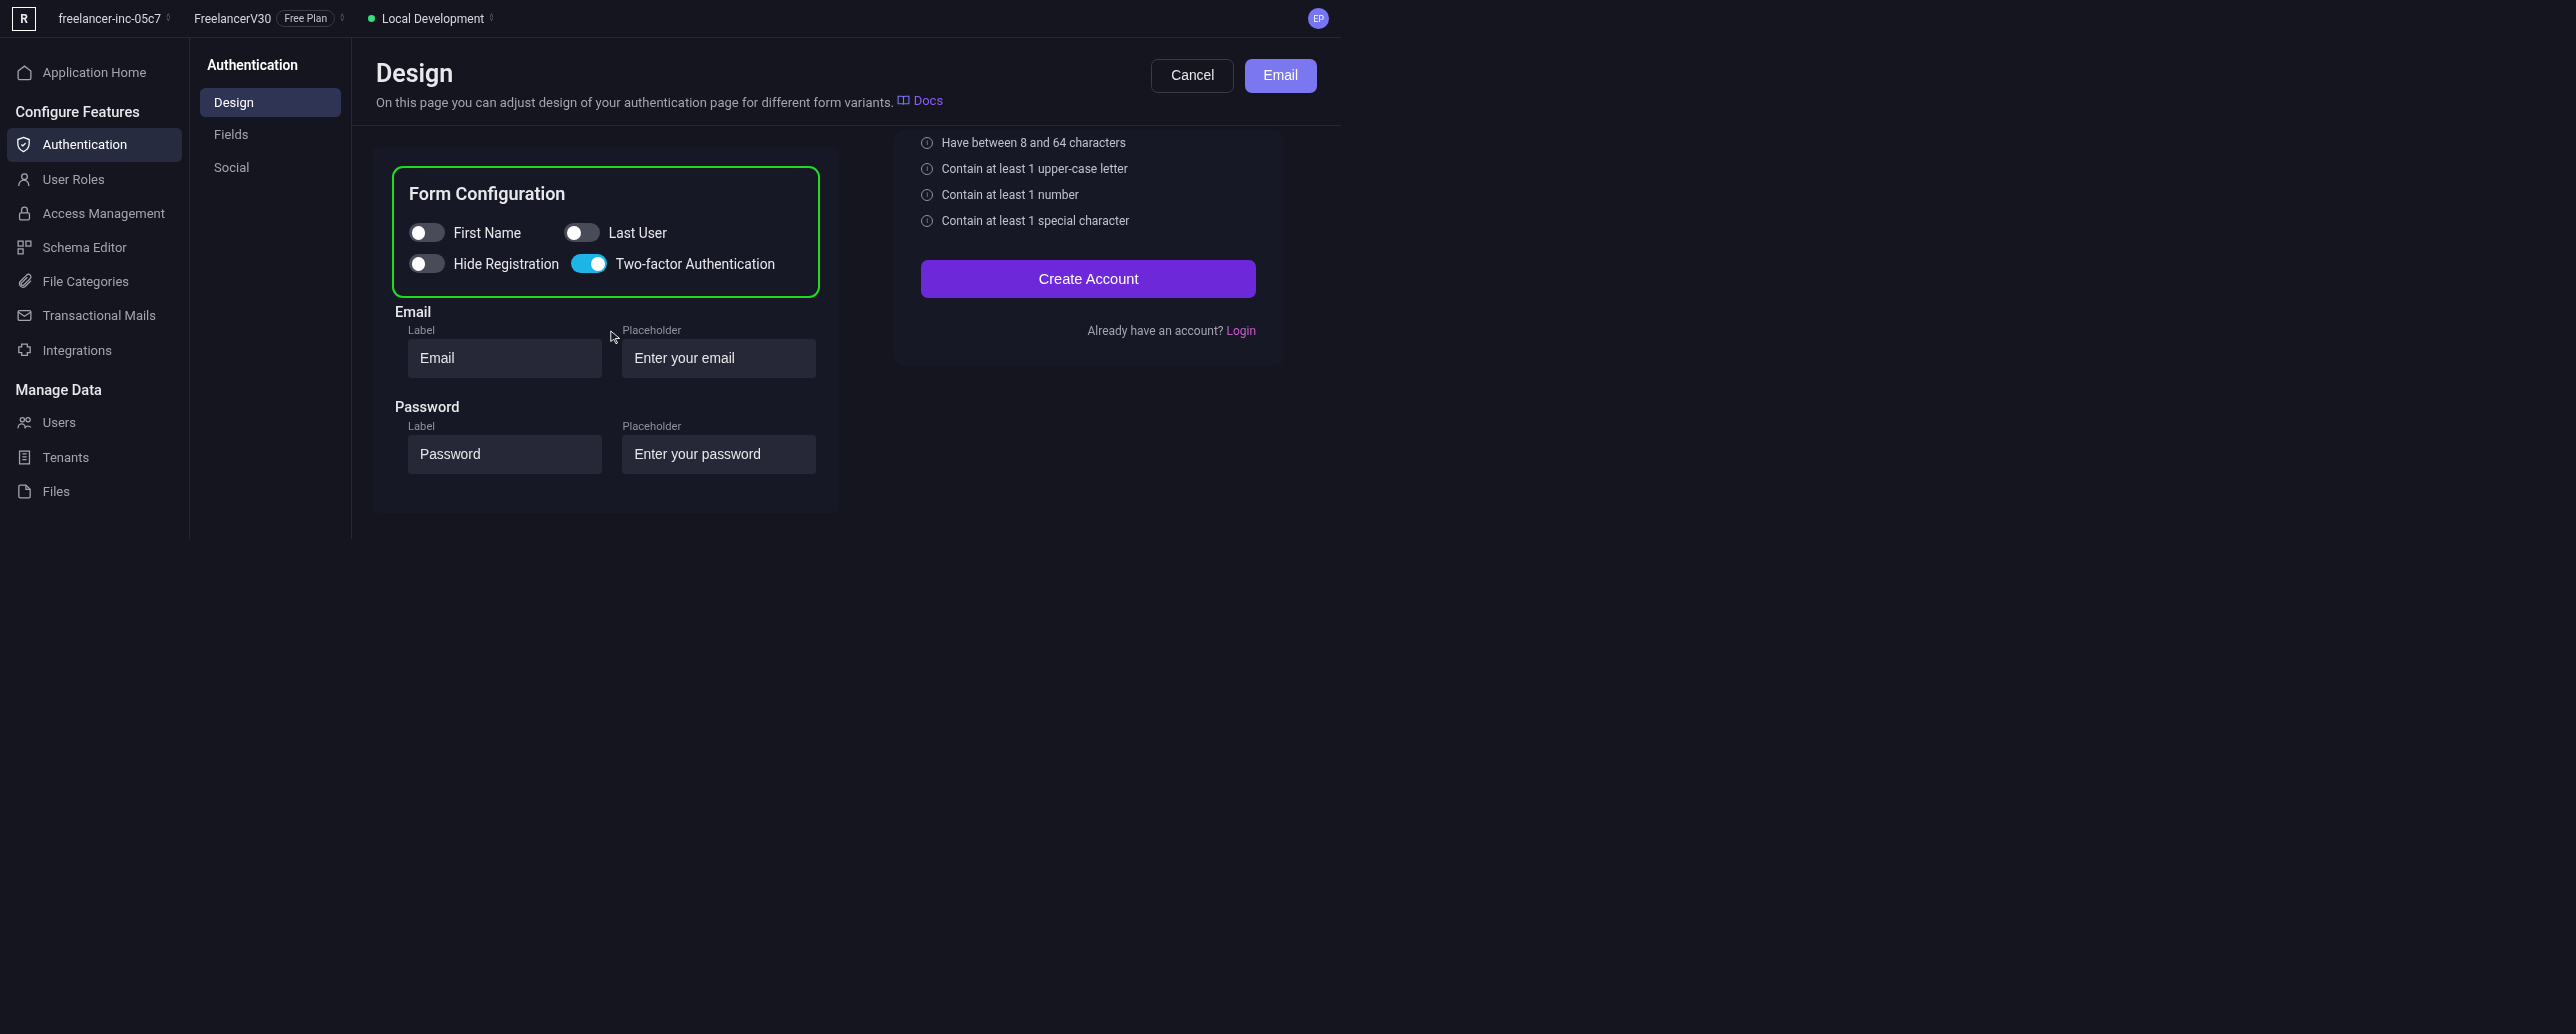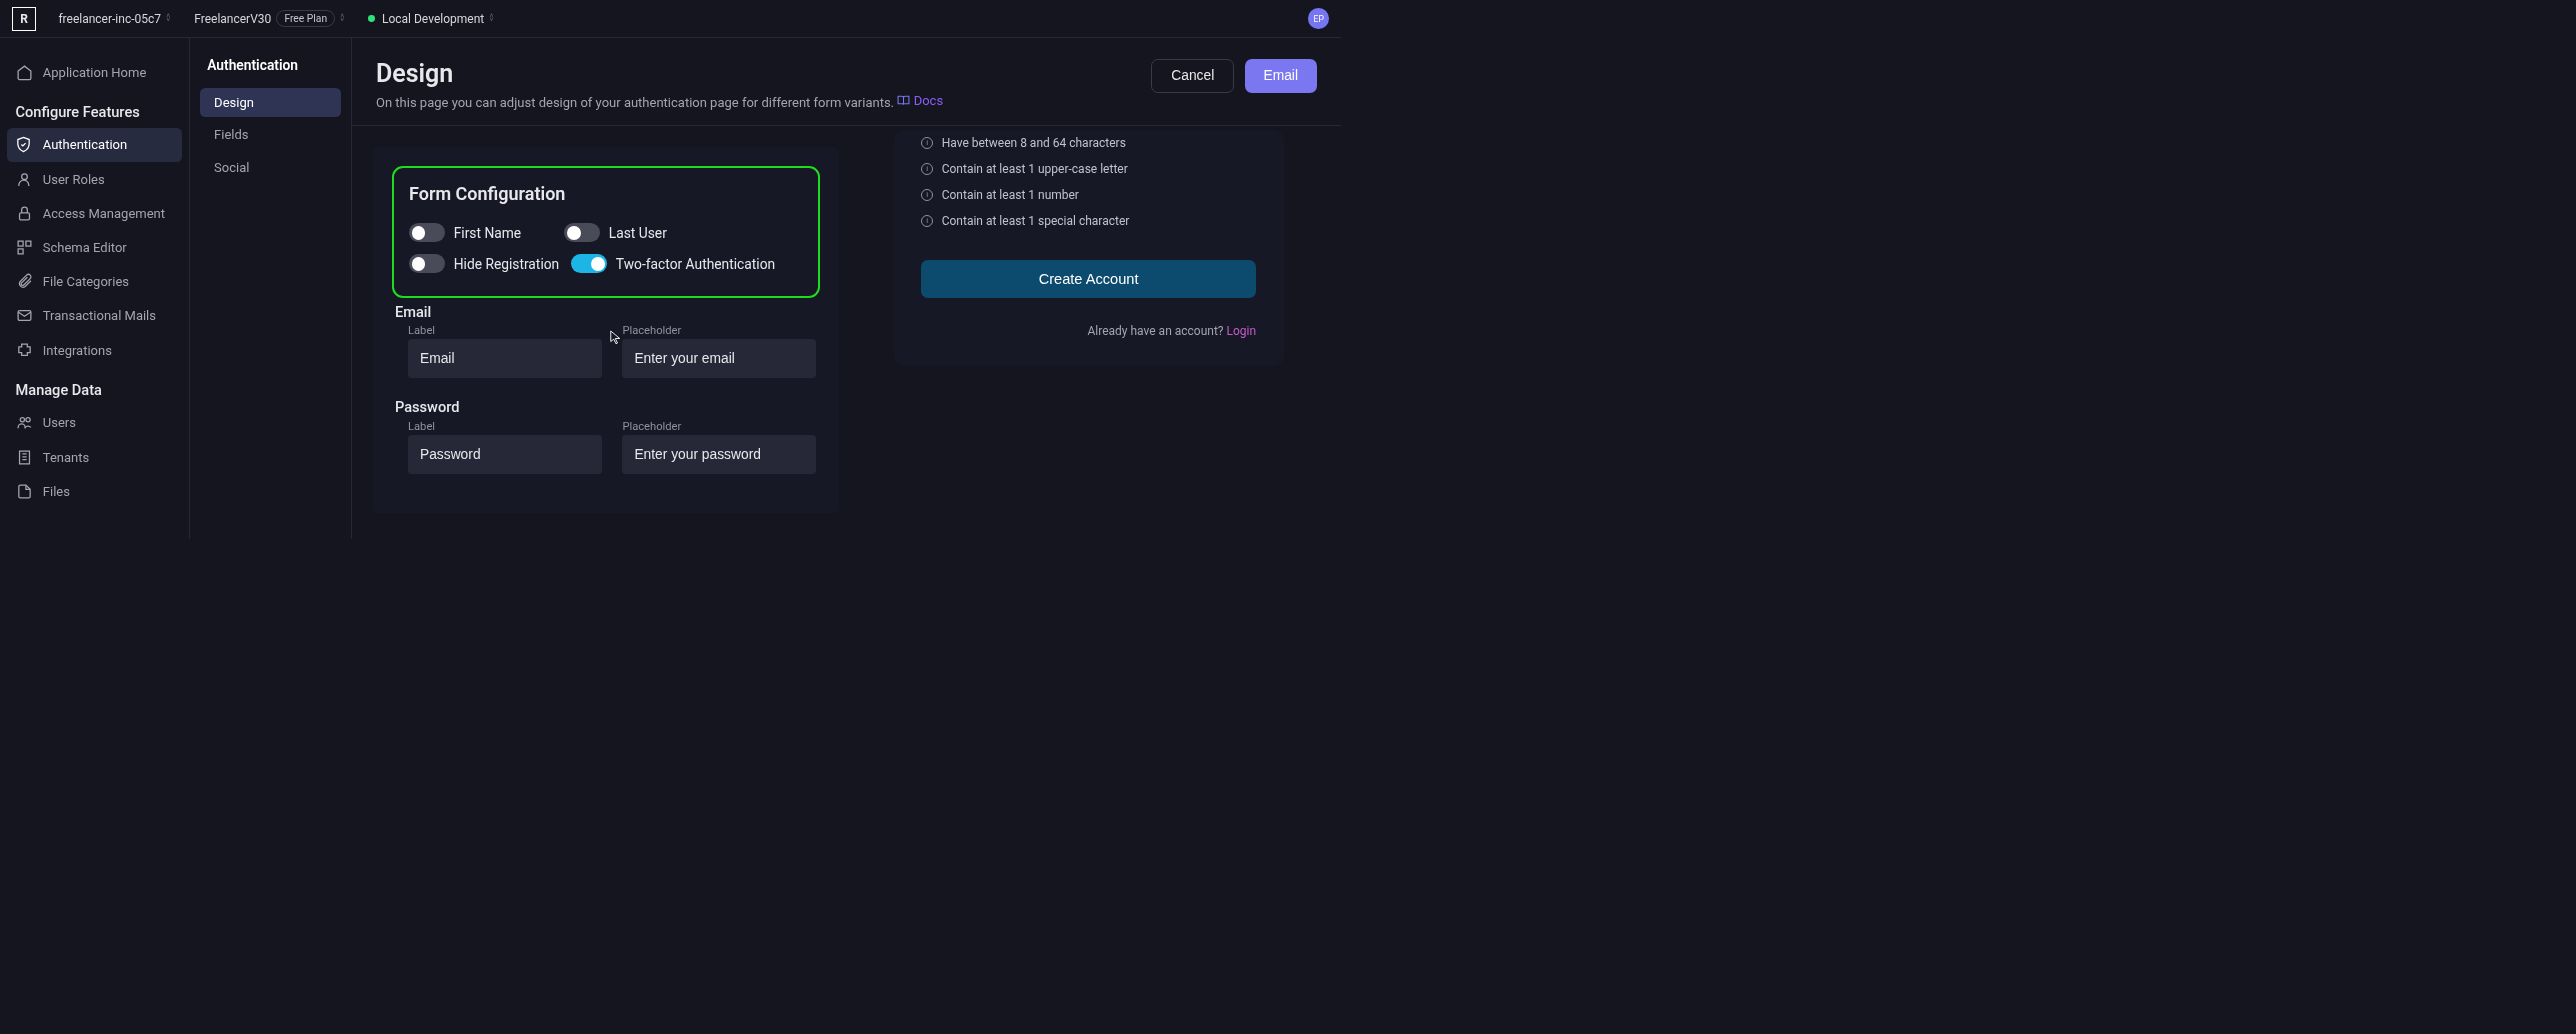--- a/index.html
+++ b/index.html
@@ -200,21 +200,21 @@
     border-radius: 10.3px;
     padding: 0 27.5px 27.5px;
     width: 390px;
     margin-top: -17px;
   }
   .req-list { list-style: none; margin-bottom: 26px; }
   .req-item { display: flex; align-items: center; gap: 8.6px; color: #c1c2cc; font-size: 12px; padding: 6px 0; }
   .req-icon { width: 12px; height: 12px; border: 1.3px solid #8f90a0; border-radius: 50%; display: flex; align-items: center; justify-content: center; font-size: 7.7px; color: #8f90a0;}
   .btn-create {
     width: 100%;
-    background: #0c4a6e;
+    background: #6d28d9;
     color: #fff;
     padding: 11.2px;
     border-radius: 6.9px;
     font-size: 14.6px;
     border: none;
     cursor: pointer;
     margin-bottom: 26px;
   }
   .login-prompt { text-align: right; color: #a3a4b0; font-size: 12px; }
   .login-link { color: #c45dc7; cursor: pointer; }

